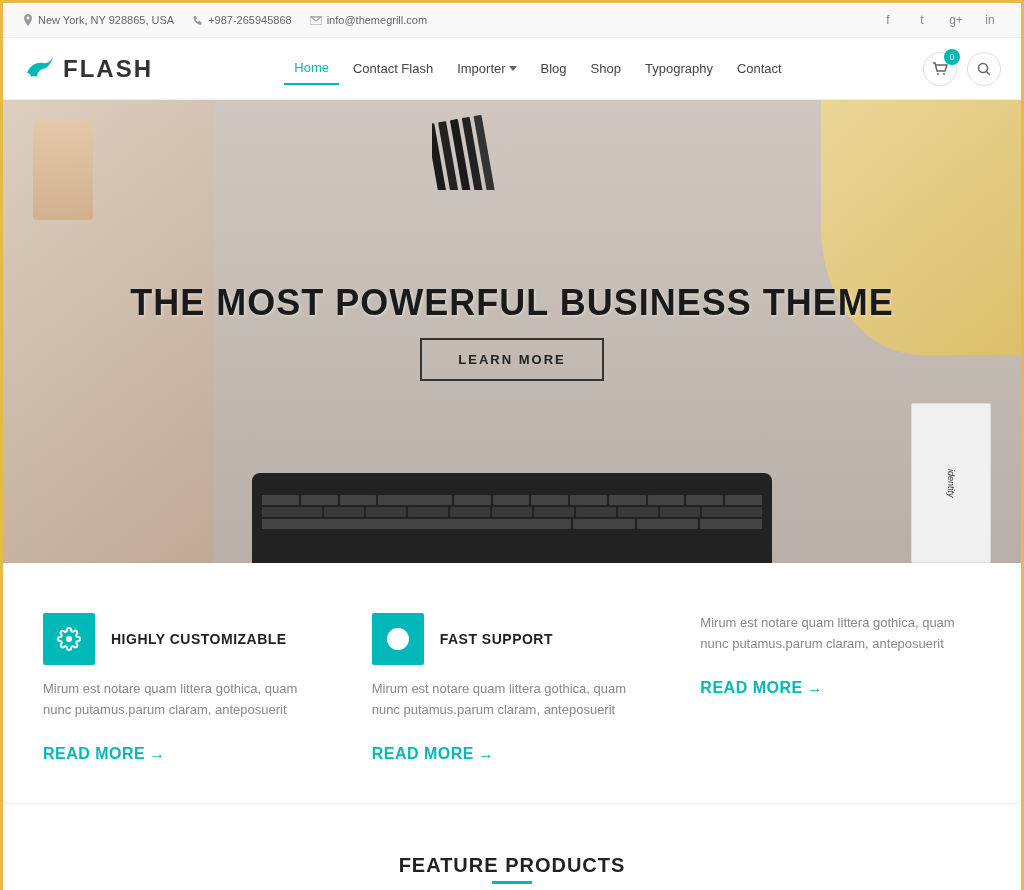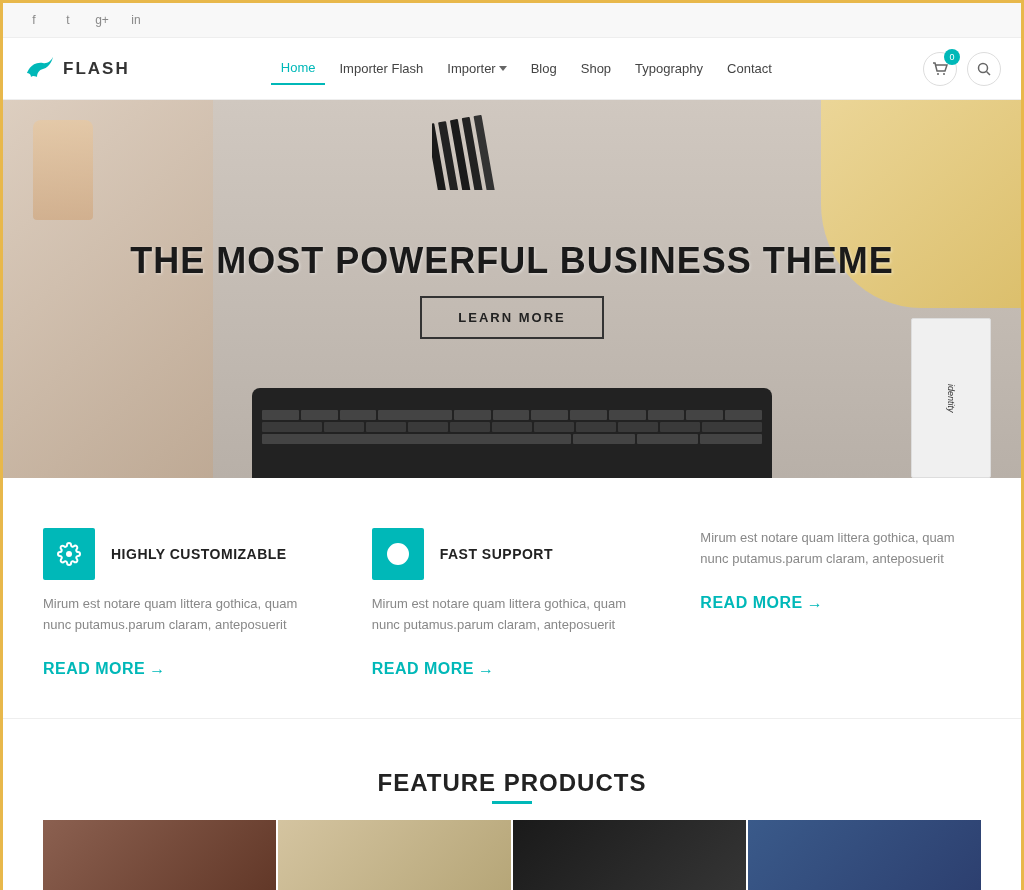--- a/index.html
+++ b/index.html
@@ -41,21 +41,21 @@
       display: flex;
       align-items: center;
       gap: 8px;
       text-decoration: none;
     }
     .logo-bird {
       width: 32px; height: 32px;
       position: relative;
     }
     .logo-text {
-      font-size: 17px;
+      font-size: 24px;
       font-weight: 700;
       letter-spacing: 2px;
       color: #333;
     }
     nav { display: flex; align-items: center; gap: 4px; }
     nav a {
       text-decoration: none;
       color: #444;
       font-size: 13px;
       padding: 8px 10px;
@@ -91,21 +91,21 @@
       display: flex; align-items: center; justify-content: center;
       cursor: pointer;
       color: #666;
       font-size: 14px;
     }
 
     
     .hero {
       position: relative;
       width: 100%;
-      height: 378px;
+      height: 463px;
       background: #c4b5fd;
       overflow: hidden;
       display: flex;
       flex-direction: column;
       align-items: center;
       justify-content: center;
       text-align: center;
     }
     .hero-bg {
       position: absolute;
@@ -195,21 +195,21 @@
     }
     .read-more::after { content: '→'; }
 
     
     .products-section {
       background: #fff;
       padding: 50px 40px 30px;
       text-align: center;
     }
     .section-title {
-      font-size: 24px;
+      font-size: 20px;
       font-weight: 800;
       color: #222;
       letter-spacing: 1px;
       text-transform: uppercase;
       margin-bottom: 4px;
     }
     .section-divider {
       width: 40px; height: 3px;
       background: #00b8b8;
       margin: 0 auto 16px;
@@ -234,40 +234,61 @@
     }
     .product-card:nth-child(1) { background: linear-gradient(135deg, #8b6555 0%, #5a3825 100%); }
     .product-card:nth-child(2) { background: linear-gradient(135deg, #d4c4a0 0%, #b8a880 100%); }
     .product-card:nth-child(3) { background: linear-gradient(135deg, #2a2a2a 0%, #444 100%); }
     .product-card:nth-child(4) { background: linear-gradient(135deg, #3a5a8a 0%, #2a4a7a 100%); }
   </style>
 </head>
 <body>
 
 <div class="top-bar">
+  <div class="top-bar-left">
+    <span>
+      <svg width="10" height="12" viewBox="0 0 10 12">
+          <path d="M5 0C2.8 0 1 1.8 1 4c0 3 4 8 4 8s4-5 4-8c0-2.2-1.8-4-4-4zm0 5.5C4.2 5.5 3.5 4.8 3.5 4S4.2 2.5 5 2.5 6.5 3.2 6.5 4 5.8 5.5 5 5.5z" fill="#999"></path>
+        </svg>
+      <span>New York, NY 928865, USA</span>
+    </span>
+    <span>
+      <svg width="11" height="11" viewBox="0 0 11 11">
+          <path d="M2 1h2l1 2.5-1.5 1c.5 1 1.5 2 2.5 2.5l1-1.5L9.5 7.5v2C6 11 0 5 2 1z" fill="#999"></path>
+        </svg>
+      <span>+987-265945868</span>
+    </span>
+    <span>
+      <svg width="12" height="9" viewBox="0 0 12 9">
+          <path d="M0 0h12v9H0zm6 5L1 1h10z" fill="none" stroke="#999" stroke-width="1"></path>
+          <path d="M1 1l5 4 5-4" fill="none" stroke="#999" stroke-width="1"></path>
+        </svg>
+      <span>info@themegrill.com</span>
+    </span>
+  </div>
   <div class="top-bar-right">
     <a href="#">f</a>
     <a href="#">t</a>
     <a href="#">g+</a>
     <a href="#">in</a>
   </div>
 </div>
 
 <div class="header">
   <a class="logo" href="#">
     <div class="logo-bird">
       <svg width="32" height="32" viewBox="0 0 32 32">
         <path d="M4 20 C4 20, 8 8, 20 10 C24 11, 28 8, 30 4 C30 4, 28 14, 20 16 C16 17, 14 20, 14 24 C14 24, 10 22, 8 24 C8 24, 8 20, 4 20z" fill="#00b8b8"></path>
       </svg>
     </div>
     <span class="logo-text">FLASH</span>
   </a>
   <nav>
     <a href="#" class="active">Home</a>
-    <a href="#">Importer Flash</a>
+    <a href="#">Contact Flash</a>
     <a href="#">
       <span>Importer</span>
       <svg width="8" height="5" viewBox="0 0 8 5">
           <path d="M0 0l4 5 4-5z" fill="#666"></path>
         </svg>
     </a>
     <a href="#">Blog</a>
     <a href="#">Shop</a>
     <a href="#">Typography</a>
     <a href="#">Contact</a>

